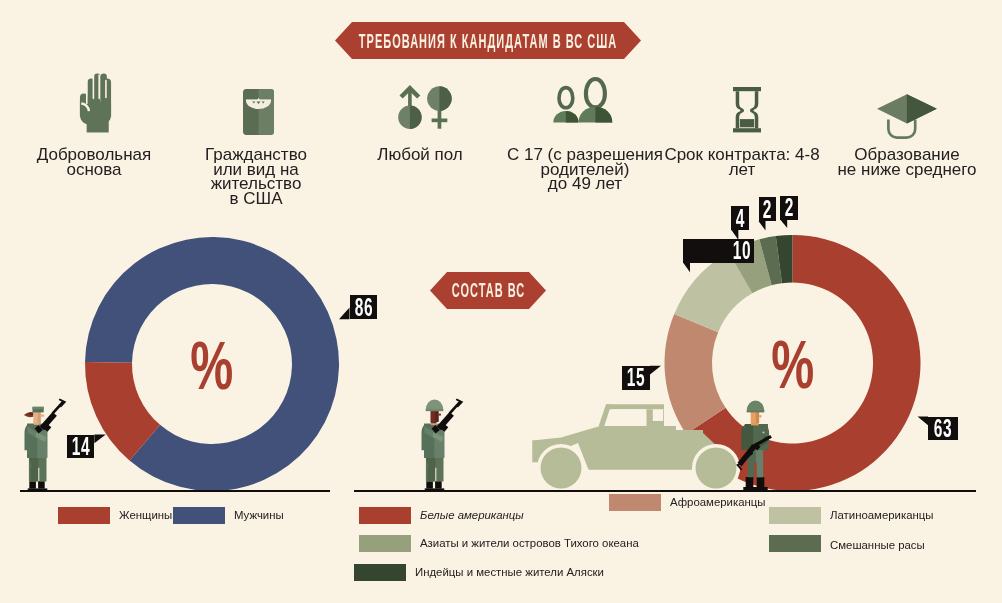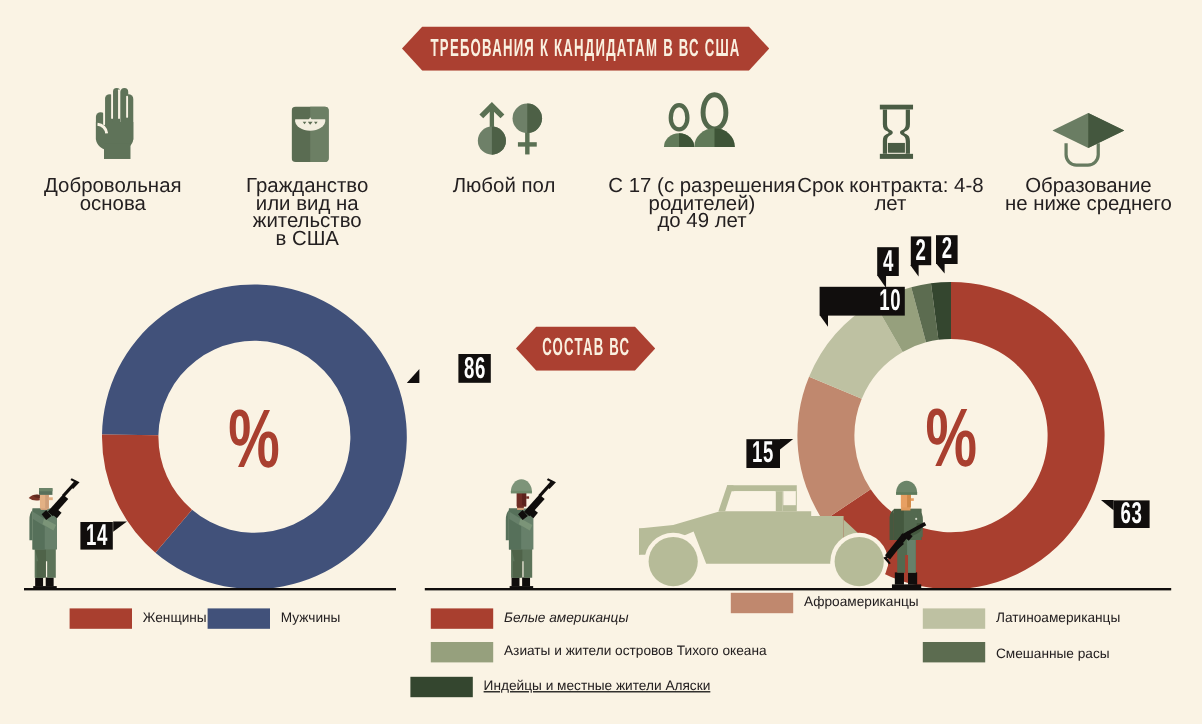--- a/index.html
+++ b/index.html
@@ -349,21 +349,21 @@
       <path d="M758.5,220.9 L765.5,220.9 L765.5,230.5 Z"></path>
 
       <path d="M780.2,219.6 L787.2,219.6 L787.2,228.0 Z"></path>
 
       <path d="M650.0,365.8 L661.0,365.8 L650.0,374.5 Z"></path>
 
       <path d="M928.0,416.6 L928.0,425.3 L917.5,416.6 Z"></path>
     </g>
   </svg>
 
-  <div class="flag" style="left:349.5px;top:295.3px;width:27.8px;height:23.9px;margin-left:32px;">
+  <div class="flag" style="left:349.5px;top:295.3px;width:27.8px;height:23.9px;">
     <span class="num">86</span>
   </div>
   <div class="flag" style="left:66.5px;top:434.5px;width:27.8px;height:23.9px;">
     <span class="num">14</span>
   </div>
   <div class="flag" style="left:928px;top:416.6px;width:29.5px;height:23.9px;">
     <span class="num">63</span>
   </div>
   <div class="flag" style="left:622px;top:365.8px;width:28px;height:23.9px;">
     <span class="num">15</span>
@@ -413,21 +413,21 @@
     <span class="lglabel">Азиаты и жители островов Тихого океана</span>
   </div>
   <div class="lgrow" style="left:769px;top:507px;">
     <span class="swatch" style="background:#bec1a2;"></span>
     <span class="lglabel">Латиноамериканцы</span>
   </div>
   <div class="lgrow" style="left:769px;top:535px;align-items:flex-end;">
     <span class="swatch" style="background:#5c6c50;"></span>
     <span class="lglabel">Смешанные расы</span>
   </div>
-  <div class="lgrow" style="left:342px;top:564px;text-decoration:underline;">
+  <div class="lgrow" style="left:354px;top:564px;">
     <span class="swatch" style="background:#34462f;"></span>
     <span class="lglabel">Индейцы и местные жители Аляски</span>
   </div>
 
   <div class="abs" style="left:162px;top:331px;width:100px;text-align:center;
               font-size:69px;font-weight:bold;color:#a93f2f;line-height:1;">
     <span style="display:inline-block;transform:scaleX(0.70);">%</span>
   </div>
   <div class="abs" style="left:743px;top:330px;width:100px;text-align:center;
               font-size:69px;font-weight:bold;color:#a93f2f;line-height:1;">

